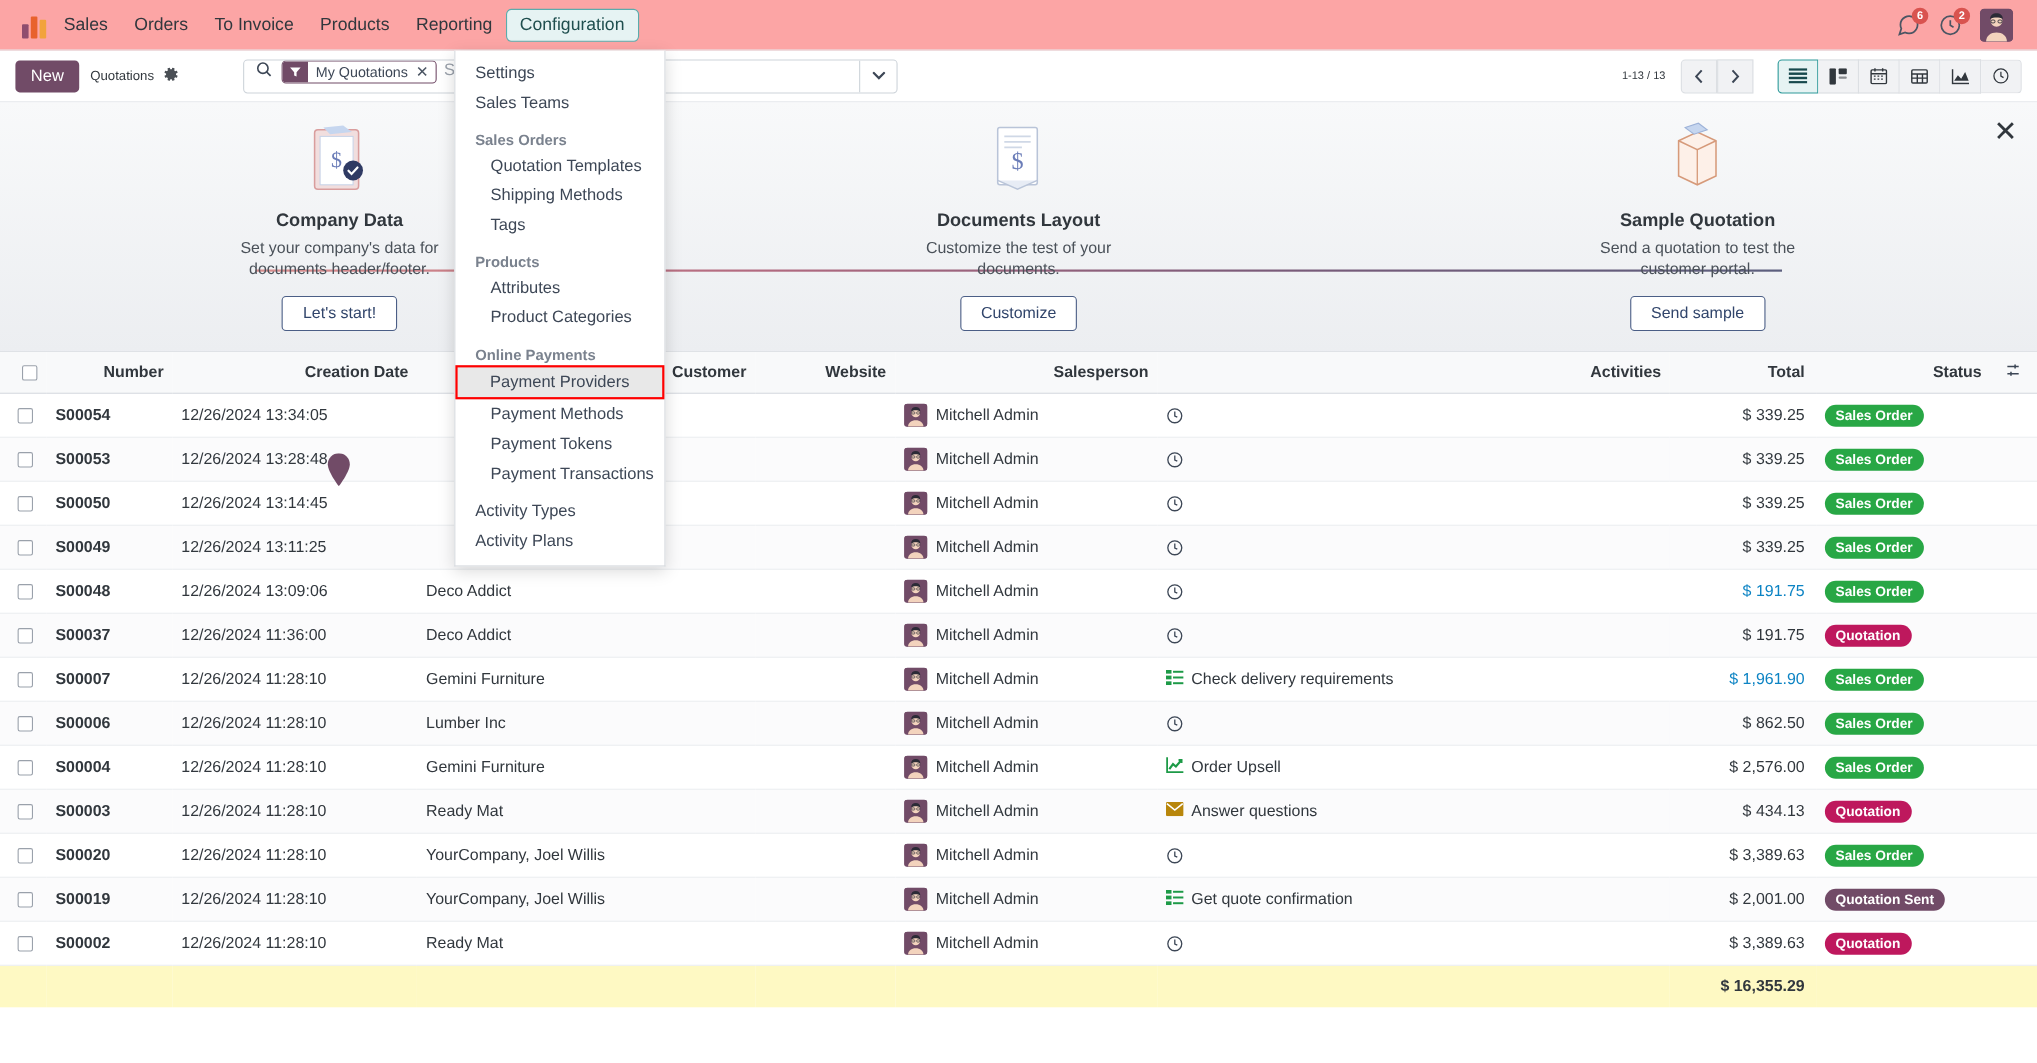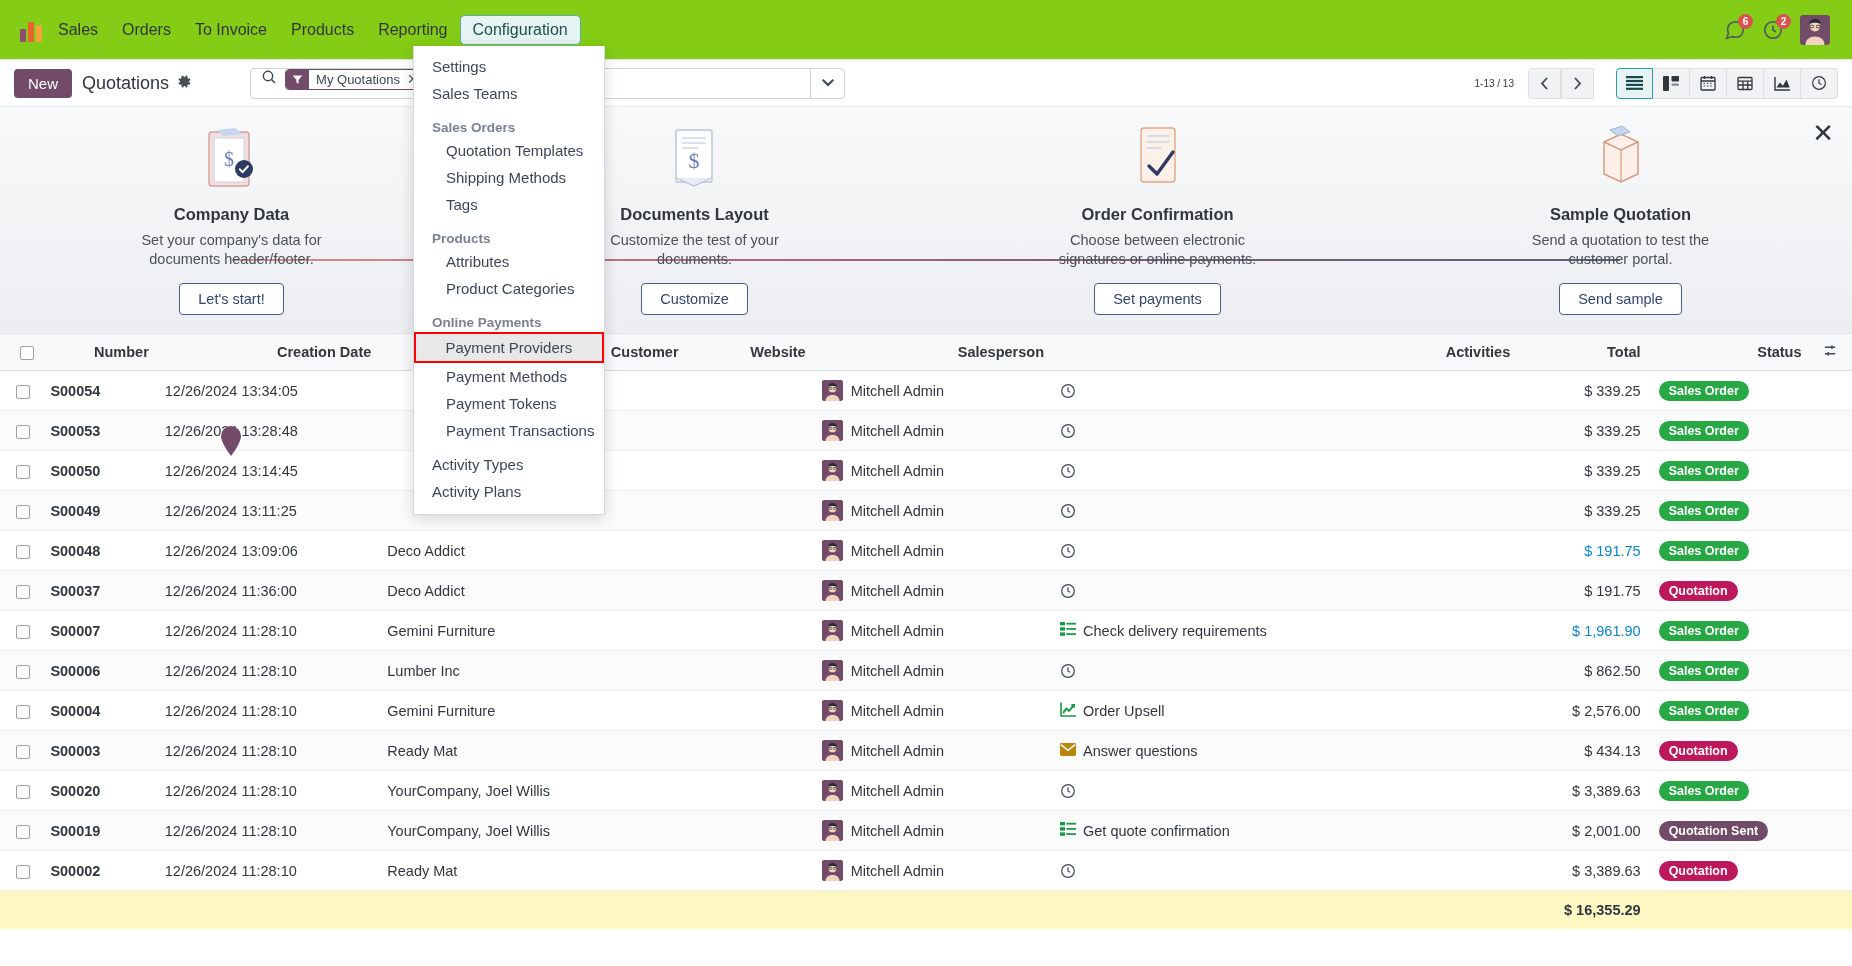--- a/index.html
+++ b/index.html
@@ -7,22 +7,22 @@
     width: 1852px; height: 966px;
     font-family: "Liberation Sans", sans-serif;
     font-size: 14.5px;
     color: #374151;
     background: #ffffff;
     overflow: hidden;
   }
 
   
   .navbar {
-    height: 60px;
-    background: #84cc16;
+    height: 46px;
+    background: #fca5a5;
     display: flex;
     align-items: center;
     padding: 0 14px;
     border-bottom: 1px solid #e7e9ed;
     position: relative;
     z-index: 60;
   }
   .brand-logo {
     width: 26px; height: 24px;
     display: flex; align-items: flex-end; gap: 2px;
@@ -118,21 +118,21 @@
     background: #714b67;
     color: #fff;
     border: none;
     border-radius: 4px;
     padding: 6px 14px;
     font-size: 15px;
     cursor: pointer;
     margin-right: 10px;
   }
   .breadcrumb-title {
-    font-size: 18px; color: #31373d;
+    font-size: 12px; color: #31373d;
     display: flex; align-items: center; gap: 8px;
   }
   .gear-ico { color: #4a4f55; cursor: pointer; font-size: 14px; }
 
   .searchbar {
     margin-left: 58px;
     width: 595px;
     height: 31px;
     border: 1px solid #ced4da;
     border-radius: 4px;
@@ -527,32 +527,20 @@
         <path d="M22 16h24M22 21h24M22 26h16" stroke="#cfd8e6" stroke-width="1.6"></path>
         <text x="34" y="46" font-size="22" fill="#6b7db8" text-anchor="middle" font-family="Liberation Serif, serif">$</text>
         <path d="M16 56 L34 64 L52 56" fill="#e7ecf5" stroke="#b9c4d8" stroke-width="1.2"></path>
       </svg>
     </div>
     <div class="ob-title">Documents Layout</div>
     <div class="ob-desc">Customize the test of your documents.</div>
     <button class="ob-btn">Customize</button>
   </div>
 
-  <div class="ob-step">
-    <div class="ob-icon">
-      <svg width="70" height="74" viewBox="0 0 70 74">
-        <rect x="18" y="6" width="34" height="54" rx="3" fill="#fdf0e8" stroke="#e0a887" stroke-width="1.4"></rect>
-        <path d="M24 14h22M24 20h22M24 26h14" stroke="#c9d4e8" stroke-width="1.6"></path>
-        <path d="M26 44l8 8 16-22" stroke="#2f3a63" stroke-width="3.4" fill="none" stroke-linecap="round" stroke-linejoin="round"></path>
-      </svg>
-    </div>
-    <div class="ob-title">Order Confirmation</div>
-    <div class="ob-desc">Choose between electronic signatures or online payments.</div>
-    <button class="ob-btn">Set payments</button>
-  </div>
 
   <div class="ob-step">
     <div class="ob-icon">
       <svg width="70" height="74" viewBox="0 0 70 74">
         <path d="M18 20 L35 12 L52 20 L52 52 L35 60 L18 52 Z" fill="#fdf0e8" stroke="#d69a7a" stroke-width="1.4"></path>
         <path d="M18 20 L35 28 L52 20" fill="none" stroke="#d69a7a" stroke-width="1.4"></path>
         <path d="M35 28 L35 60" stroke="#d69a7a" stroke-width="1.2"></path>
         <path d="M24 8 L36 4 L44 10 L32 14 Z" fill="#c6d6ef" stroke="#9db2d8" stroke-width="1"></path>
       </svg>
     </div>

